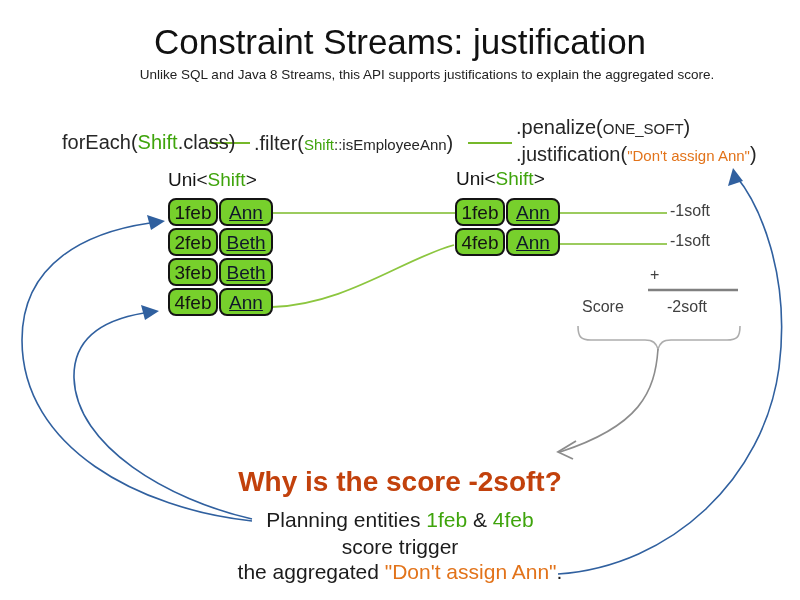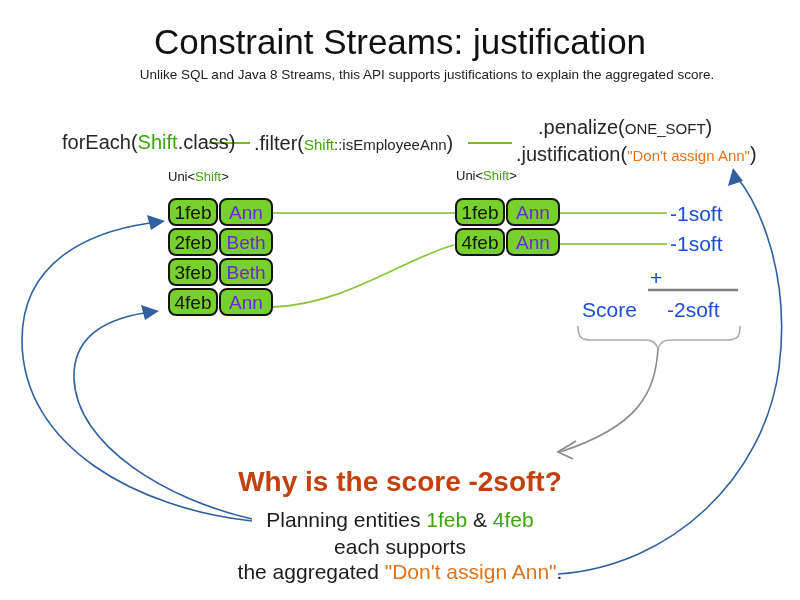--- a/index.html
+++ b/index.html
@@ -8,29 +8,29 @@
     font-family:"Liberation Sans", sans-serif;color:#1c1c1c;overflow:hidden;
   }
   .abs{position:absolute;white-space:nowrap;}
   svg.overlay{position:absolute;left:0;top:0;width:800px;height:600px;}
   .title{left:0;width:800px;top:22px;text-align:center;font-size:35px;color:#111;}
   .subtitle{left:0;width:800px;top:67px;text-align:center;font-size:13.5px;color:#222;padding-left:27px;}
   .code{font-size:20px;color:#262626;}
   .code .sm{font-size:15px;}
   .green{color:#3FA40C;}
   .orange{color:#E2731A;}
-  .unilabel{font-size:13px;color:#141414;}
+  .unilabel{font-size:19px;color:#141414;}
   .stream{position:absolute;display:flex;flex-direction:column;gap:2px;}
   .srow{display:flex;gap:1px;}
   .cell{box-sizing:border-box;height:28px;border:2.5px solid #141414;border-radius:8px;
         background:#77D02C;display:flex;align-items:center;justify-content:center;
         font-size:19px;line-height:1;}
   .cell.date{width:50px;color:#141414;}
-  .cell.emp{width:54px;color:#6d28d9;}
-  .scoretext{font-size:21px;color:#1d4ed8;}
+  .cell.emp{width:54px;color:#0f172a;text-decoration:underline;}
+  .scoretext{font-size:16px;color:#404040;}
   .heading{left:0;width:800px;top:466px;text-align:center;font-size:28px;font-weight:bold;color:#c2410c;}
   .eline{left:0;width:800px;text-align:center;font-size:21px;color:#1c1c1c;}
 </style>
 </head>
 <body>
 
 <div class="canvas">
 
   <svg class="overlay" viewBox="0 0 800 600">
 
@@ -60,21 +60,21 @@
     <path d="M733 168 L728 186 L743 181 Z" fill="#30609F"></path>
   </svg>
 
   <div class="abs title">Constraint Streams: justification</div>
   <div class="abs subtitle">Unlike SQL and Java 8 Streams, this API supports justifications to explain the aggregated score.</div>
 
   <div class="abs code" style="left:18px;top:131px;margin-left:44px;"><span>forEach(</span><span class="green">Shift</span><span>.class)</span></div>
 
   <div class="abs code" style="left:254px;top:132px;"><span>.filter(</span><span class="sm green">Shift</span><span class="sm">::isEmployeeAnn</span><span>)</span></div>
 
-  <div class="abs code" style="left:516px;top:116px;margin-left:22px;"><span>.penalize(</span><span class="sm">ONE_SOFT</span><span>)</span></div>
+  <div class="abs code" style="left:516px;top:116px;"><span>.penalize(</span><span class="sm">ONE_SOFT</span><span>)</span></div>
 
   <div class="abs code" style="left:516px;top:143px;"><span>.justification(</span><span class="sm orange">"Don't assign Ann"</span><span>)</span></div>
 
   <div class="abs unilabel" style="left:168px;top:169px;"><span>Uni&lt;</span><span class="green">Shift</span><span>&gt;</span></div>
 
   <div class="abs unilabel" style="left:456px;top:168px;"><span>Uni&lt;</span><span class="green">Shift</span><span>&gt;</span></div>
 
   <div class="stream" style="left:168px;top:198px;">
     <div class="srow">
       <div class="cell date">1feb</div>
@@ -108,17 +108,17 @@
   <div class="abs scoretext" style="left:670px;top:202px;">-1soft</div>
   <div class="abs scoretext" style="left:670px;top:232px;">-1soft</div>
   <div class="abs scoretext" style="left:650px;top:266px;">+</div>
   <div class="abs scoretext" style="left:582px;top:298px;text-align:center;">Score</div>
   <div class="abs scoretext" style="left:667px;top:298px;text-align:right;">-2soft</div>
 
   <div class="abs heading">Why is the score -2soft?</div>
 
   <div class="abs eline" style="top:508px;"><span>Planning entities </span><span class="green">1feb</span><span> &amp; </span><span class="green">4feb</span></div>
 
-  <div class="abs eline" style="top:535px;">each supports</div>
+  <div class="abs eline" style="top:535px;">score trigger</div>
 
   <div class="abs eline" style="top:560px;"><span>the aggregated </span><span class="orange">"Don't assign Ann"</span><span>.</span></div>
 
 </div>
 
 </body></html>

